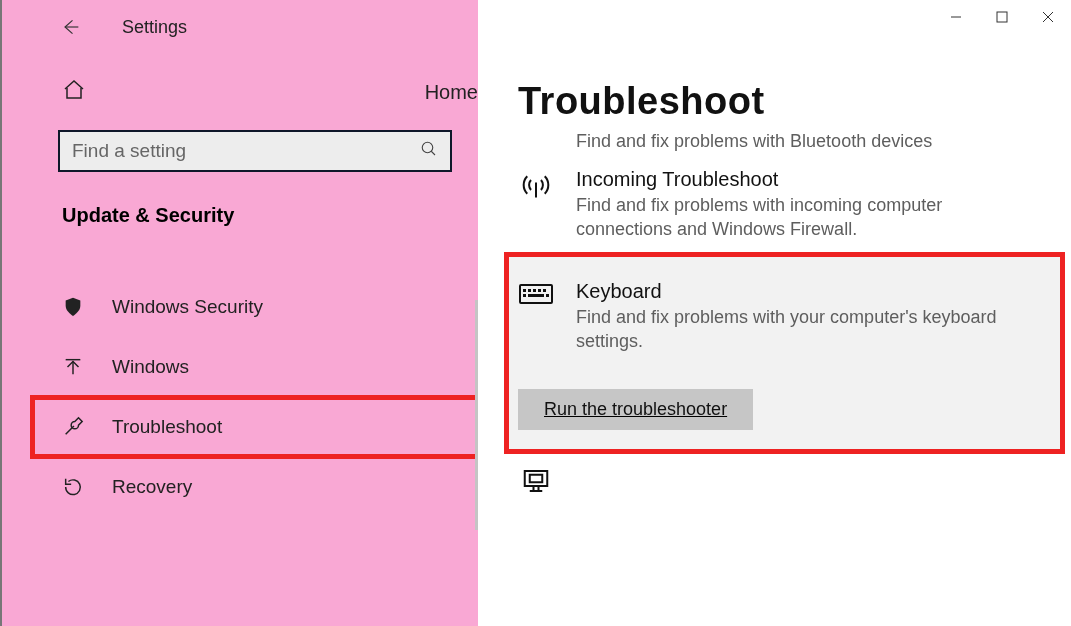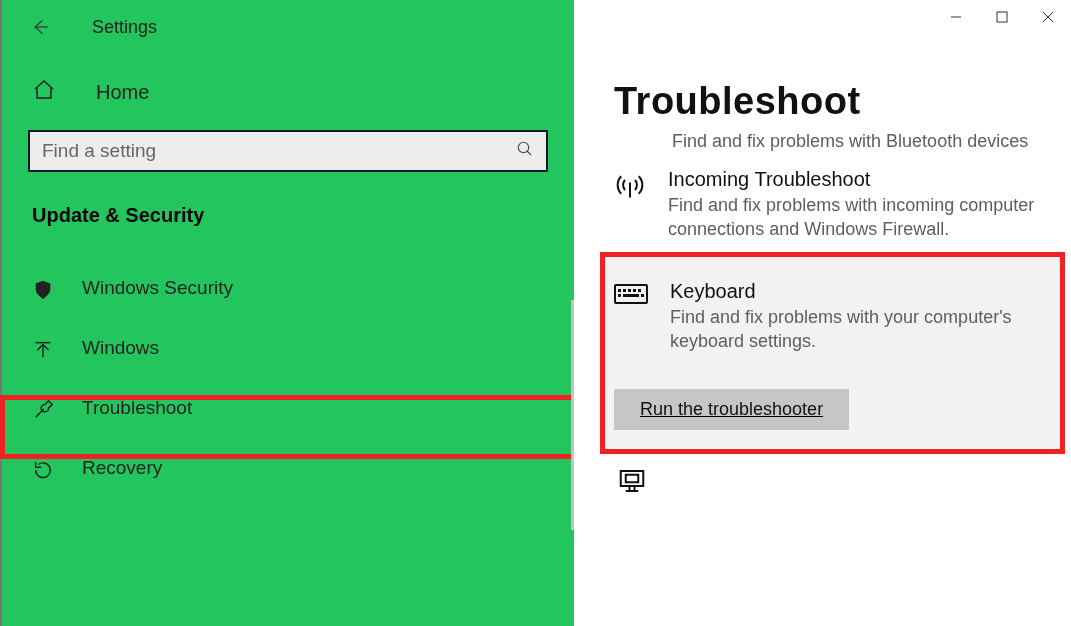--- a/index.html
+++ b/index.html
@@ -1,34 +1,34 @@
 <!DOCTYPE html>
 <html><head>
   <meta charset="utf-8">
   <style>
     * { box-sizing: border-box; margin: 0; padding: 0; font-family: "Segoe UI", sans-serif; }
     body { width: 1071px; height: 626px; display: flex; background: #fff; overflow: hidden; }
 
     
-    .sidebar { width: 574px; height: 100%; background: #22c55e; display: flex; flex-direction: column; position: relative; border-left: 2px solid #777; }
+    .sidebar { width: 478px; height: 100%; background: #f9a8d4; display: flex; flex-direction: column; position: relative; border-left: 2px solid #777; padding-left: 30px; }
     .titlebar-left { display: flex; align-items: center; height: 54px; padding-left: 28px; gap: 42px; }
     .back-icon { width: 20px; height: 20px; display:flex; align-items:center; justify-content:center; }
     .title-text { font-size: 18px; color: #222; }
 
-    .home-row { display: flex; align-items: center; gap: 40px; padding: 24px 0 24px 30px; }
+    .home-row { display: flex; align-items: center; gap: 40px; padding: 24px 0 24px 30px; justify-content: space-between; }
     .home-label { font-size: 20px; color: #222; }
 
     .search-box { margin: 0 26px 0 26px; height: 42px; border: 2px solid #0f172a; display: flex; align-items: center; padding: 0 12px; justify-content: flex-end; background:#ededed; }
     .search-input { border: none; outline: none; background: transparent; font-size: 19px; color: #555; width: 100%; }
     .search-input::placeholder { color: #666; }
 
     .section-header { font-size: 20px; font-weight: 600; color: #000; padding: 32px 0 10px 30px; }
 
     .nav { margin-top: 40px; display: flex; flex-direction: column; position: relative; }
-    .nav-item { display: flex; align-items: flex-start; gap: 26px; height: 60px; padding-left: 28px; font-size: 19px; color: #222; cursor: default; position: relative; }
+    .nav-item { display: flex; align-items: center; gap: 26px; height: 60px; padding-left: 28px; font-size: 19px; color: #222; cursor: default; position: relative; }
     .nav-item.highlighted { outline: 5px solid #e22; outline-offset: -3px; }
     .nav-item .icon { width: 26px; height: 26px; display: flex; align-items: center; justify-content: center; }
 
     
     .sidebar-scroll { position: absolute; right: 0; top: 300px; width: 3px; height: 230px; background: #c4c4c4; }
 
     
     .main { flex: 1; height: 100%; background: #fff; display: flex; flex-direction: column; padding-left: 40px; padding-right: 10px; position: relative; }
     .window-controls { position: absolute; top: 0; right: 0; display: flex; }
     .wc { width: 46px; height: 34px; display: flex; align-items: center; justify-content: center; }

